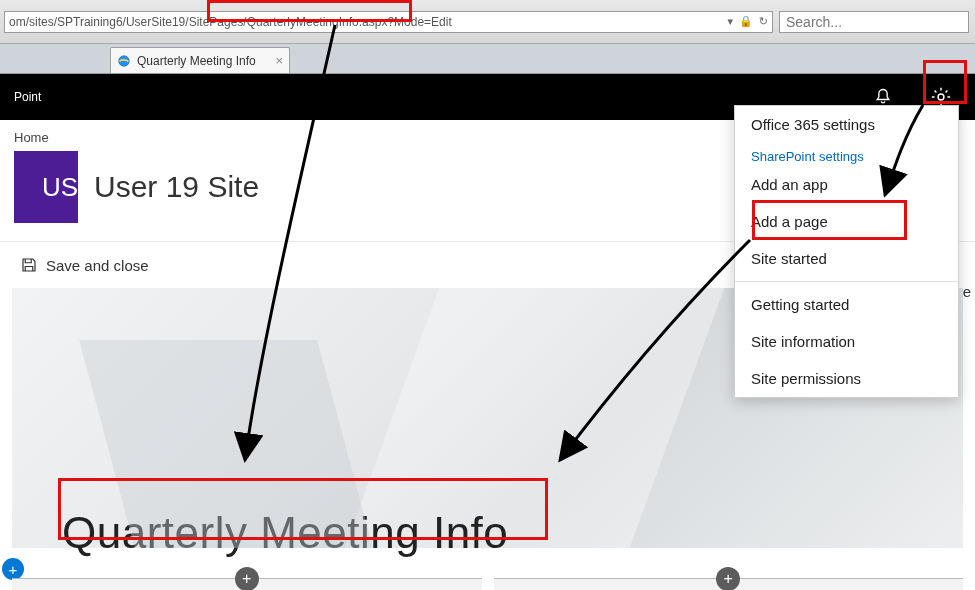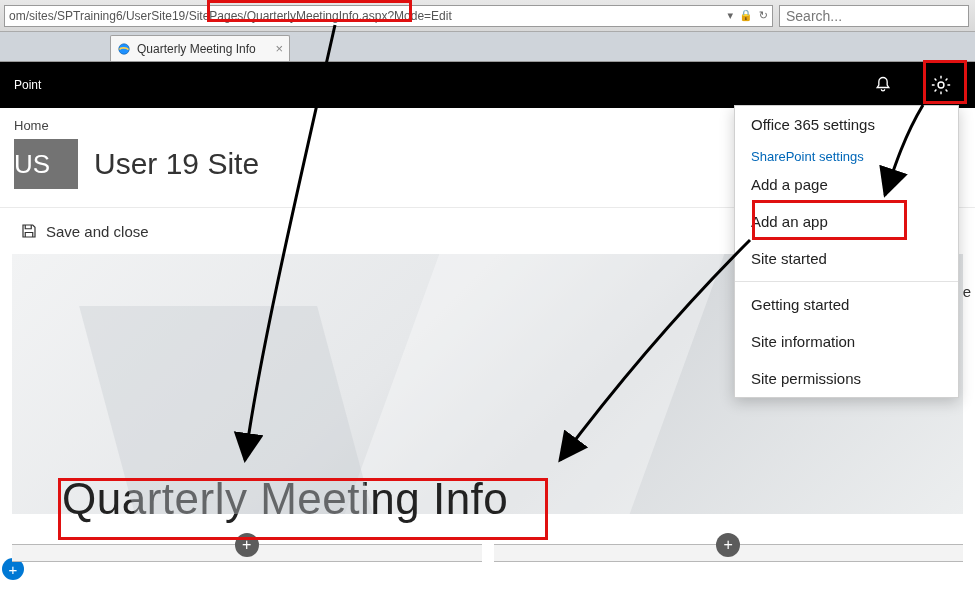--- a/index.html
+++ b/index.html
@@ -1,36 +1,36 @@
 <!DOCTYPE html>
 <html><head>
 <meta charset="utf-8">
 <style>
   * { box-sizing: border-box; margin: 0; padding: 0; }
   html, body { width: 975px; height: 590px; font-family: "Segoe UI", Arial, sans-serif; overflow: hidden; background: #fff; }
   
-  .chrome-top { height: 32px; background: linear-gradient(#e8e8e8,#d8d8d8); display: flex; align-items: center; border-bottom: 1px solid #aaa; }
+  .chrome-top { height: 44px; background: linear-gradient(#e8e8e8,#d8d8d8); display: flex; align-items: center; border-bottom: 1px solid #aaa; }
   .addr-wrap { flex: 1; display: flex; align-items: center; }
   .addr-bar { height: 22px; margin-left: 4px; flex: 1; background: #fff; border: 1px solid #9a9a9a; font-size: 12px; color: #555; display: flex; align-items: center; padding: 0 4px; position: relative; }
   .addr-right { position: absolute; right: 4px; display: flex; align-items: center; gap: 6px; color: #666; font-size: 11px; }
   .search-box { width: 190px; height: 22px; margin: 16px 6px; background: #fff; border: 1px solid #9a9a9a; font-size: 14px; color: #777; display: flex; align-items: center; padding: 0 6px; }
   .chrome-tabs { height: 30px; background: #cfd4da; display: flex; align-items: flex-end; padding-left: 110px; border-bottom: 1px solid #999; }
   .tab { height: 26px; width: 180px; background: #f7f7f7; border: 1px solid #a0a0a0; border-bottom: none; border-radius: 2px 2px 0 0; display: flex; align-items: center; padding: 0 6px; font-size: 12px; color: #333; gap: 6px; }
   .tab .ie-icon { width: 14px; height: 14px; }
   .tab .close { margin-left: auto; color: #888; font-size: 13px; cursor: pointer; }
   
   .sp-top { height: 46px; background: #000; color: #fff; display: flex; align-items: center; padding: 0 14px; }
   .sp-brand { font-size: 12px; font-weight: 400; }
   .sp-top-right { margin-left: auto; display: flex; align-items: center; gap: 18px; }
   .sp-top-icon { width: 40px; height: 40px; display: flex; align-items: center; justify-content: center; cursor: pointer; }
   
   .site-header { background: #fff; padding: 10px 18px 18px 14px; border-bottom: 1px solid #eaeaea; }
   .breadcrumb { font-size: 13px; color: #444; margin-bottom: 6px; }
   .site-row { display: flex; align-items: center; gap: 16px; }
-  .site-logo { width: 64px; height: 50px; background: #737373; color: #fff; display: flex; align-items: center; justify-content: flex-start; font-size: 26px; font-weight: 300; }
+  .site-logo { width: 64px; height: 72px; background: #4c1d95; color: #fff; display: flex; align-items: center; justify-content: flex-end; font-size: 26px; font-weight: 300; }
   .site-title { font-size: 30px; font-weight: 300; color: #333; }
   
   .edit-bar { display: flex; align-items: center; gap: 8px; padding: 14px 20px; font-size: 15px; color: #333; }
   .page-banner { margin: 0 12px; height: 260px; background: linear-gradient(135deg,#f2f3f4 0%,#e6e8ea 40%,#d7dadd 60%,#eceeef 100%); position: relative; }
   .page-banner::before, .page-banner::after { content:""; position:absolute; background: rgba(255,255,255,0.35); }
   .page-banner::before { left:40%; top:0; width:30%; height:100%; transform: skewX(-20deg); }
   .page-banner::after { left:10%; top:20%; width:25%; height:80%; transform: skewX(15deg); background: rgba(200,205,210,0.4); }
   .page-title-wrap { position: absolute; left: 50px; bottom: -10px; }
   .page-title { font-size: 44px; font-weight: 200; color: #222; letter-spacing: 0.5px; }
   
@@ -127,22 +127,22 @@
     <div class="add-circle">+</div>
   </div>
   <div class="section">
     <div class="add-circle">+</div>
   </div>
 </div>
 
 <div class="settings-menu">
   <div class="item">Office 365 settings</div>
   <div class="item link">SharePoint settings</div>
+  <div class="item">Add an app</div>
   <div class="item">Add a page</div>
-  <div class="item">Add an app</div>
   <div class="item">Site started</div>
   <div class="sep"></div>
   <div class="item">Getting started</div>
   <div class="item">Site information</div>
   <div class="item">Site permissions</div>
 </div>
 
 <div class="anno">
 
   <div class="redbox" style="left:207px; top:0px; width:205px; height:22px;"></div>

